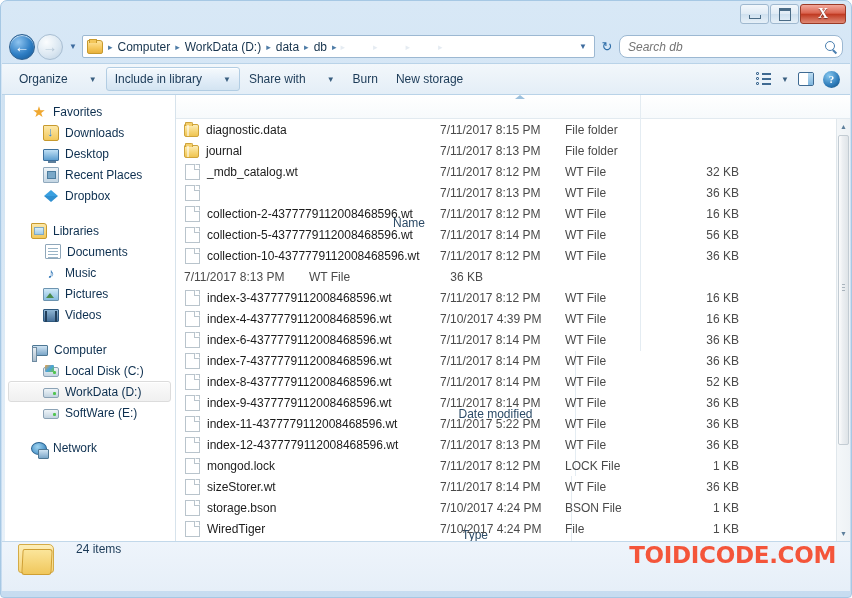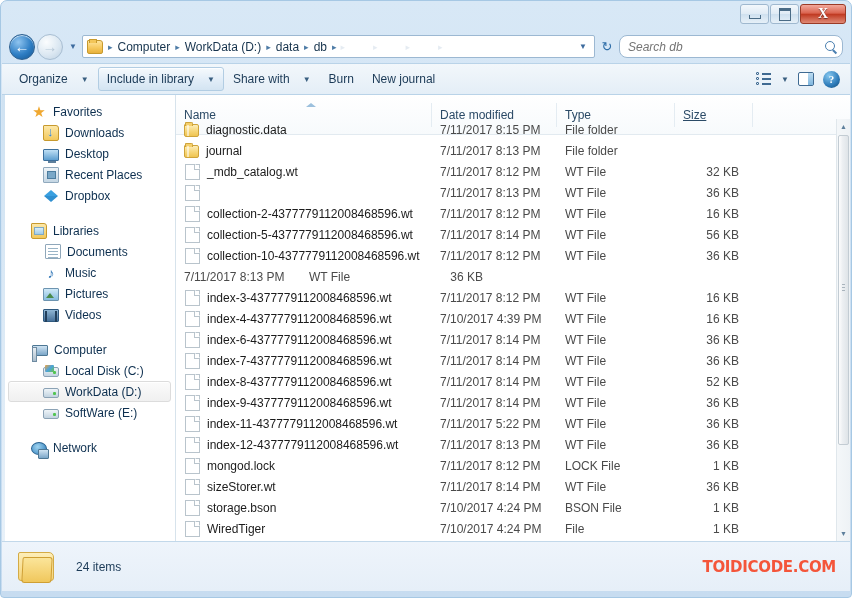--- a/index.html
+++ b/index.html
@@ -174,21 +174,21 @@
     border-top: 1px solid #b9d3e8;
     border-bottom: 1px solid #b9d3e8;
     display: flex; align-items: center;
     padding: 0 8px;
   }
   .cmd {
     font-size: 12px; color: #1b3a57;
     padding: 4px 8px; border-radius: 3px;
     white-space: nowrap;
     border: 1px solid transparent;
-    display: flex; align-items: center; gap: 13px;
+    display: flex; align-items: center; gap: 21px;
   }
   .cmd.active {
     background: linear-gradient(180deg,#f6fafd 0%,#e3eef8 50%,#d3e4f2 100%);
     border: 1px solid #b2cde3;
     box-shadow: inset 0 1px 0 rgba(255,255,255,.8);
   }
   .cmd .arr { font-size: 8px; color: #3a5f80; }
   .cmd-right { margin-left: auto; display: flex; align-items: center; gap: 9px; padding-right: 2px;}
   .viewicon {
     width: 16px; height: 14px; position: relative;
@@ -377,25 +377,26 @@
     background: linear-gradient(180deg,#cfe3f2,#7ba6c8);
     border: 1px solid #4d7794; border-radius: 1px;
   }
 
   
   #filepane {
     flex: 1 1 auto; position: relative; background: #ffffff;
     overflow: hidden;
   }
   #colheader {
-    height: 40px; display: flex; align-items: center;
+    height: 24px; display: flex; align-items: center;
     background: linear-gradient(180deg,#ffffff 0%,#f7fafc 100%);
     border-bottom: 1px solid #e2eaf0;
     font-size: 12px; color: #2b4a66;
     position: relative;
+    flex-direction: column;
   }
   .col {
     height: 24px; display: flex; align-items: center;
     padding-left: 8px;
     border-right: 1px solid #e4ecf2;
     position: relative;
   }
   .col-name { width: 256px; flex: 0 0 256px; }
   .col-date { width: 125px; flex: 0 0 125px; }
   .col-type { width: 118px; flex: 0 0 118px; }
@@ -489,21 +490,21 @@
   }
   #sb-down { position: absolute; left: 0; right: 0; bottom: 0; }
   #sb-up { position: absolute; left: 0; right: 0; top: 0; }
 
   
   #statusbar {
     position: absolute; left: 1px; top: 540px;
     width: 848px; height: 50px;
     background: linear-gradient(180deg,#eef4fb 0%,#e6eff8 100%);
     border-top: 1px solid #c2d8ea;
-    display: flex; align-items: center;
+    display: flex; 
     padding-left: 16px;
   }
   .status-folder {
     width: 40px; height: 34px; flex: 0 0 40px; position: relative;
     margin-right: 18px;
   }
   .status-folder .back {
     position:absolute; left: 0; top: 2px; width: 36px; height: 29px;
     background: linear-gradient(180deg,#fdeeb8 0%,#f5d47a 100%);
     border: 1px solid #d4ab45;
@@ -512,21 +513,21 @@
   .status-folder .front {
     position:absolute; left: 4px; top: 7px; width: 30px; height: 26px;
     background: linear-gradient(180deg,#fbe59a 0%,#f0c75c 100%);
     border: 1px solid #cf9f33;
     border-radius: 2px 3px 3px 3px;
     transform: skewX(-3deg);
   }
   #status-text { font-size: 12px; color: #1b3a57; }
   #watermark {
     margin-left: auto; margin-right: 14px;
-    font-size: 15px; font-weight: bold;
+    font-size: 23px; font-weight: bold;
     color: #f4553a;
     letter-spacing: -0.3px;
     font-family: "DejaVu Sans", sans-serif;
   }
 </style>
 </head>
 <body>
 
 <div id="window">
 
@@ -589,21 +590,21 @@
       <span class="arr">▼</span>
     </div>
     <div class="cmd">
       <span>Share with</span>
       <span class="arr">▼</span>
     </div>
     <div class="cmd">
       <span>Burn</span>
     </div>
     <div class="cmd">
-      <span>New journal</span>
+      <span>New storage</span>
     </div>
 
     <div class="cmd-right">
       <span class="viewicon">
         <i></i>
           <i></i>
           <i></i>
           <b></b>
           <b></b>
           <b></b>

